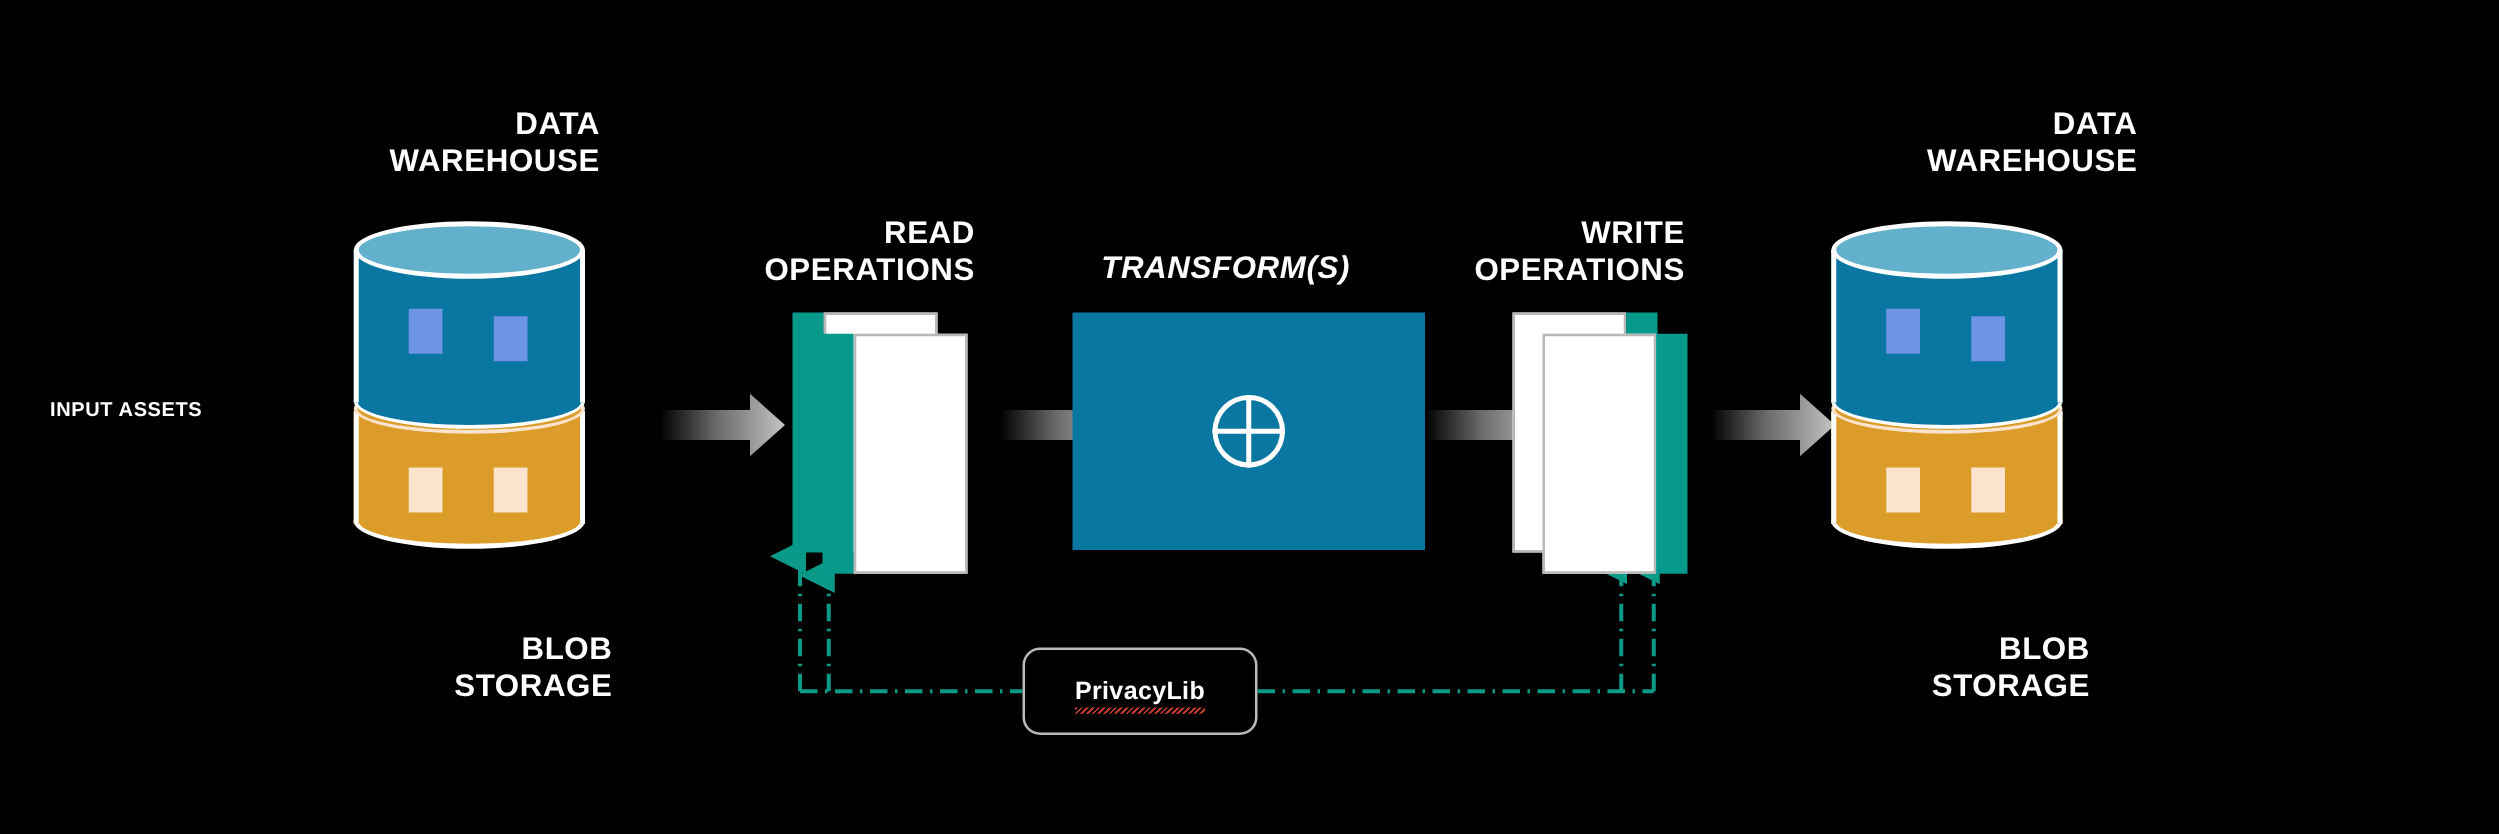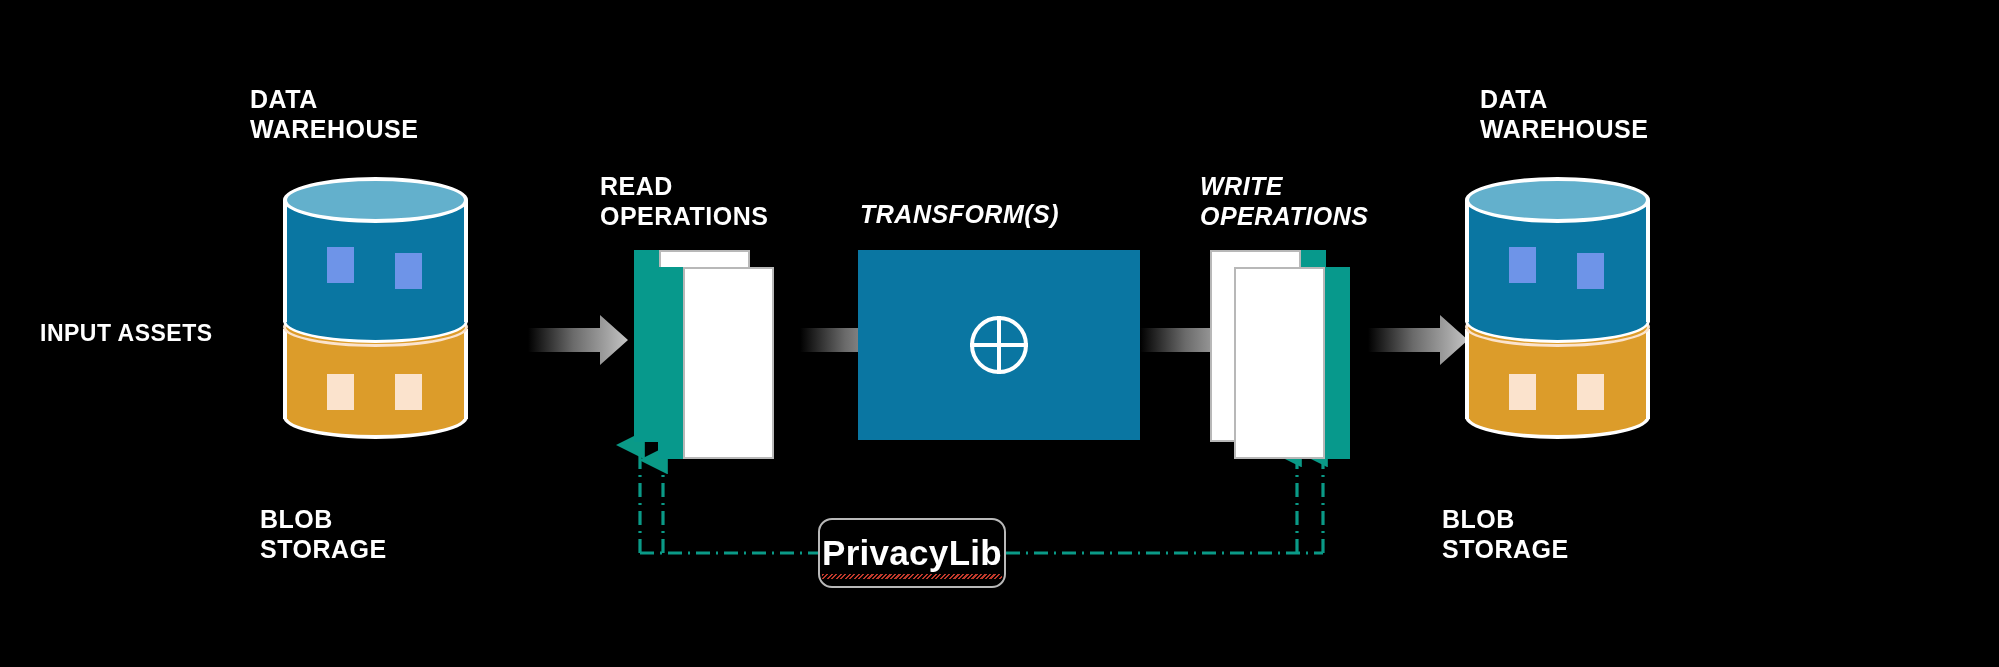--- a/index.html
+++ b/index.html
@@ -20,27 +20,27 @@
     background: #000000;
   }
 
   
   .label {
     position: absolute;
     color: #ffffff;
     font-family: "Liberation Sans", sans-serif;
     font-weight: bold;
     letter-spacing: 0.5px;
-    text-align: left;
+    text-align: right;
     line-height: 1.18;
     white-space: pre-line;
     user-select: none;
   }
   .label.cap     { font-size: 25px; }
-  .label.side    { font-size: 23px; white-space: nowrap; }
+  .label.side    { font-size: 16px; white-space: nowrap; }
   .label.stage   { font-size: 25px; }
 
   
   .cylinder {
     position: absolute;
     width: 185px;
     height: 265px;
   }
   .cyl-top-ellipse {
     position: absolute;
@@ -123,21 +123,21 @@
     justify-content: center;
     background: #000000;
     border: 2px solid #b9b9b9;
     border-radius: 14px;
     padding: 0 22px;
   }
   .privacy-pill .pl-text {
     color: #ffffff;
     font-family: "Liberation Sans", sans-serif;
     font-weight: bold;
-    font-size: 35px;
+    font-size: 20px;
     letter-spacing: 0.3px;
     position: relative;
     white-space: nowrap;
   }
   .privacy-pill .pl-squiggle {
     position: absolute;
     left: 0; right: 0; bottom: -6px;
     height: 5px;
     background-image:
       repeating-linear-gradient(135deg,
@@ -240,21 +240,21 @@
   <div class="label stage" style="left:860px; top:200px; width:220px;font-style:italic;">TRANSFORM(S)</div>
 
   <div class="transform-box" style="left:858px; top:250px; width:282px; height:190px;">
     <svg class="transform-icon" viewBox="0 0 64 64" xmlns="http://www.w3.org/2000/svg">
       <circle cx="32" cy="32" r="27" fill="none" stroke="#ffffff" stroke-width="4"></circle>
       <line x1="32" y1="3" x2="32" y2="61" stroke="#ffffff" stroke-width="4"></line>
       <line x1="3" y1="32" x2="61" y2="32" stroke="#ffffff" stroke-width="4"></line>
     </svg>
   </div>
 
-  <div class="label stage" style="left:1200px; top:172px; width:180px;font-style:italic;">WRITE
+  <div class="label stage" style="left:1168px; top:172px; width:180px;">WRITE
 OPERATIONS</div>
 
   <div class="doc-stack" style="left:1210px; top:250px; width:140px; height:200px;">
 
     <div class="doc-card" style="left:0px; top:0px; width:116px; height:192px;">
       <div class="doc-body" style="width:91px; height:192px;"></div>
       <div class="doc-spine" style="width:25px; height:192px;"></div>
     </div>
 
     <div class="doc-card" style="left:24px; top:17px; width:116px; height:192px;">

